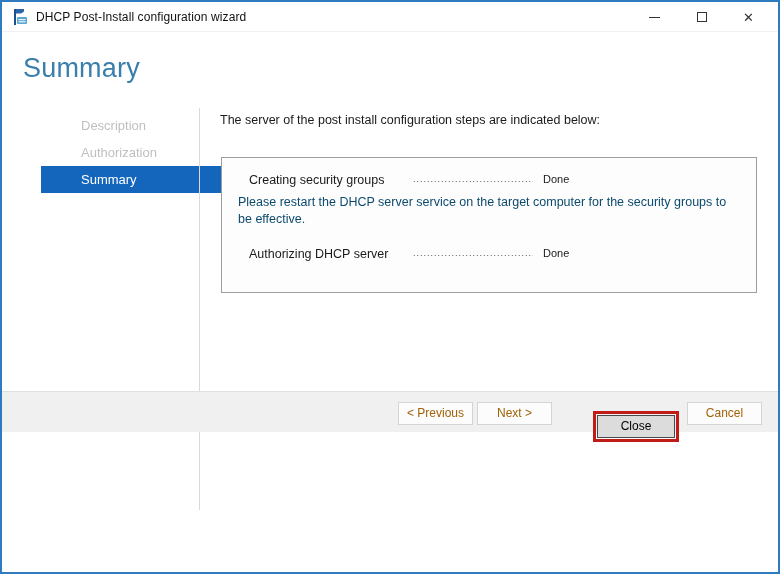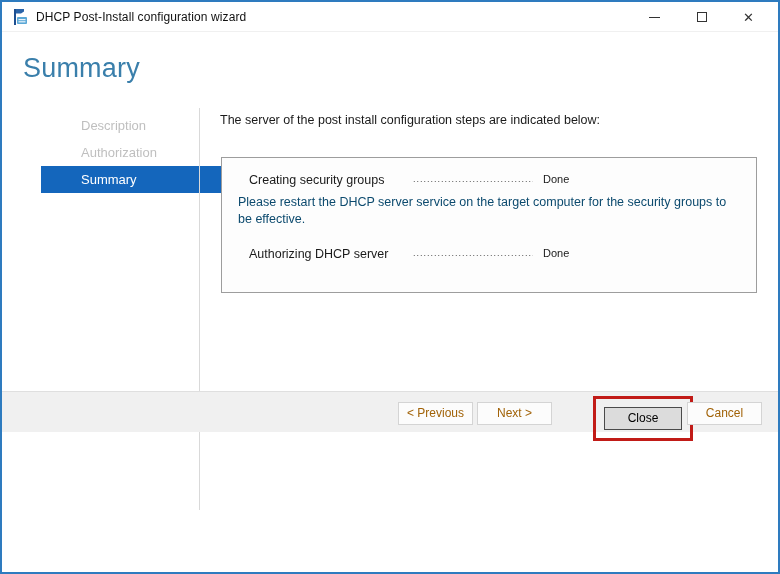--- a/index.html
+++ b/index.html
@@ -92,22 +92,22 @@
   .btn {
     position: absolute; top: 10px; height: 23px; width: 75px;
     font-size: 12px; text-align: center; line-height: 21px;
     border: 1px solid #d4d4d4; background: #fcfcfc; color: #a16207;
     cursor: default;
   }
   .btn-prev { left: 396px; }
   .btn-next { left: 475px; }
   .btn-cancel { left: 685px; }
   .close-highlight {
-    position: absolute; left: 591px; top: 4px;
-    border: 3px solid #c11b17; padding: 8px;
+    position: absolute; left: 591px; top: 19px;
+    border: 3px solid #c11b17; padding: 1px;
   }
   .btn-close {
     position: static; display: block; width: 78px; height: 23px;
     border: 1px solid #4a4a4a; background: #dcdcdc; color: #000;
     font-size: 12px; text-align: center; line-height: 21px;
     font-family: inherit;
   }
 </style>
 </head>
 <body>

